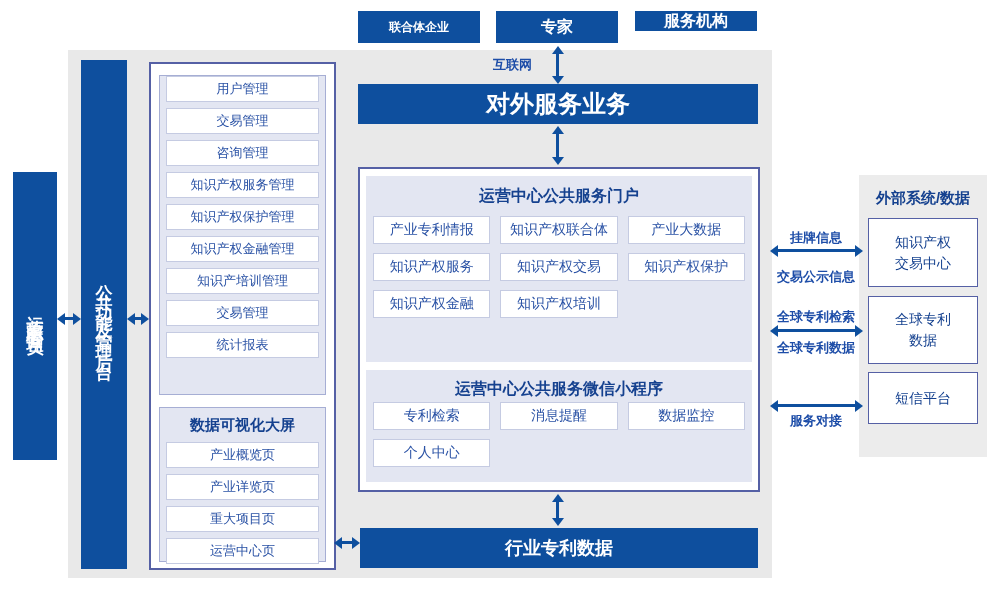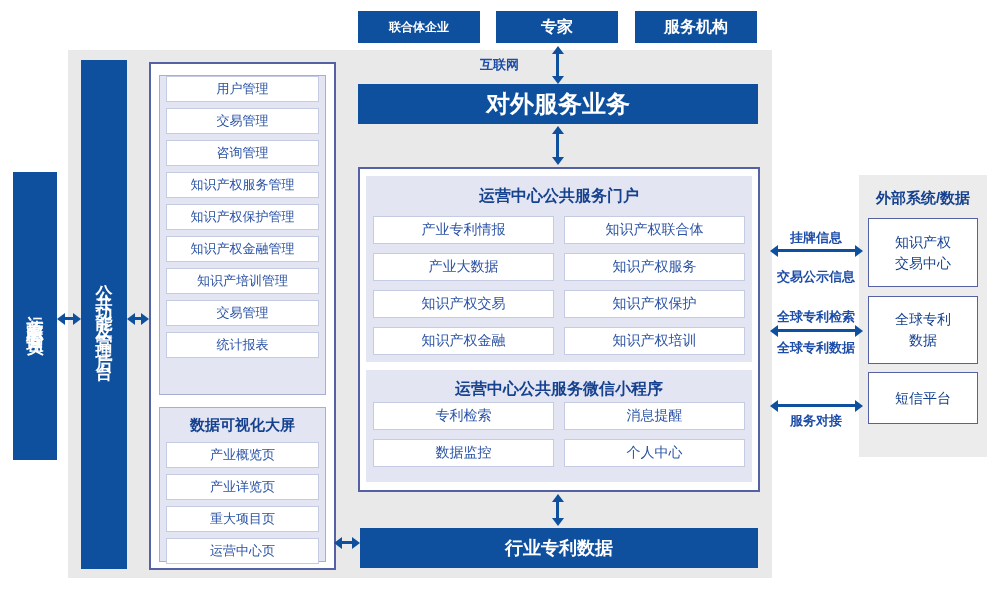--- a/index.html
+++ b/index.html
@@ -35,21 +35,21 @@
   .subbox{background:var(--sub-bg);border:1px solid var(--sub-border);}
   .subbox .title, .section .title{
     text-align:center;font-weight:bold;color:var(--header-text);
   }
   .item{
     background:#ffffff;border:1px solid var(--item-border);color:var(--item-text);
     display:flex;align-items:center;justify-content:center;
   }
   .section{background:var(--sub-bg);}
   .grid2{
-    display:grid;grid-template-columns:1fr 1fr;column-gap:10px;row-gap:9px;
+    display:grid;grid-template-columns:1fr 1fr 1fr;column-gap:10px;row-gap:9px;
     padding:0 7px;
   }
   .grid2 .item{height:28px;font-size:14px;}
   .collist{display:flex;flex-direction:column;row-gap:6px;padding:0 6px;}
   .collist .item{height:26px;font-size:13px;flex:none;}
   .linklabel{
     color:var(--label-text);font-weight:bold;font-size:13px;text-align:center;
   }
   .extbox{
     background:#ffffff;border:1px solid var(--box-border);color:var(--header-text);
@@ -73,23 +73,23 @@
     border-top:8px solid var(--primary);}
 </style>
 </head>
 <body>
 
 <div class="abs grayzone" style="left:68px;top:50px;width:704px;height:528px;"></div>
 <div class="abs" style="left:859px;top:175px;width:128px;height:282px;background:var(--panel-gray);"></div>
 
 <div class="abs bluebar" style="left:358px;top:11px;width:122px;height:32px;font-size:12px;">联合体企业</div>
 <div class="abs bluebar" style="left:496px;top:11px;width:122px;height:32px;font-size:16px;">专家</div>
-<div class="abs bluebar" style="left:635px;top:11px;width:122px;height:32px;font-size:16px;">服务机构</div>
+<div class="abs bluebar" style="left:635px;top:11px;width:122px;height:20px;font-size:16px;">服务机构</div>
 
-<div class="abs linklabel" style="left:480px;top:56px;width:65px;text-align:left;">互联网</div>
+<div class="abs linklabel" style="left:480px;top:56px;width:65px;text-align:center;">互联网</div>
 <div class="va" style="left:556px;top:54px;height:22px;"></div>
 
 <div class="abs bluebar" style="left:358px;top:84px;width:400px;height:40px;font-size:24px;">对外服务业务</div>
 
 <div class="va" style="left:556px;top:134px;height:23px;"></div>
 
 <div class="abs vbar" style="left:13px;top:172px;width:44px;height:288px;font-size:17px;letter-spacing:4px;">运营中心管理员</div>
 <div class="abs vbar" style="left:81px;top:60px;width:46px;height:509px;font-size:17px;letter-spacing:10px;">公共功能及管理后台</div>
 
 <div class="ha" style="left:65px;top:317px;width:8px;"></div>

